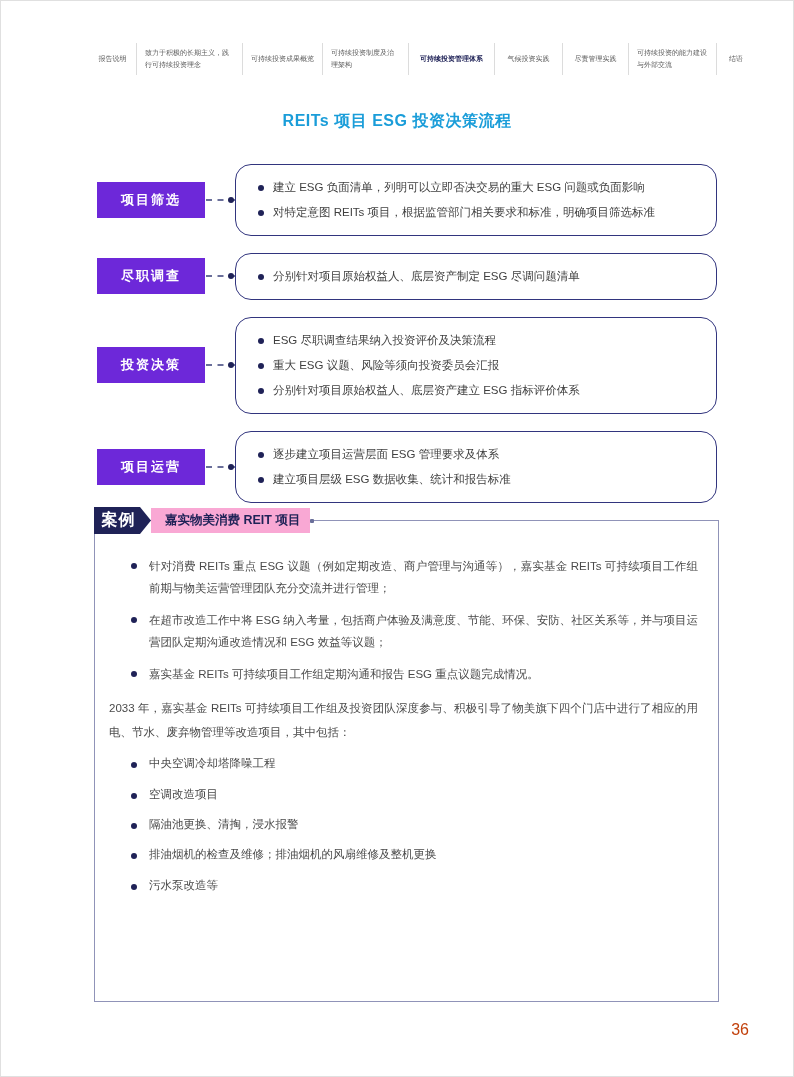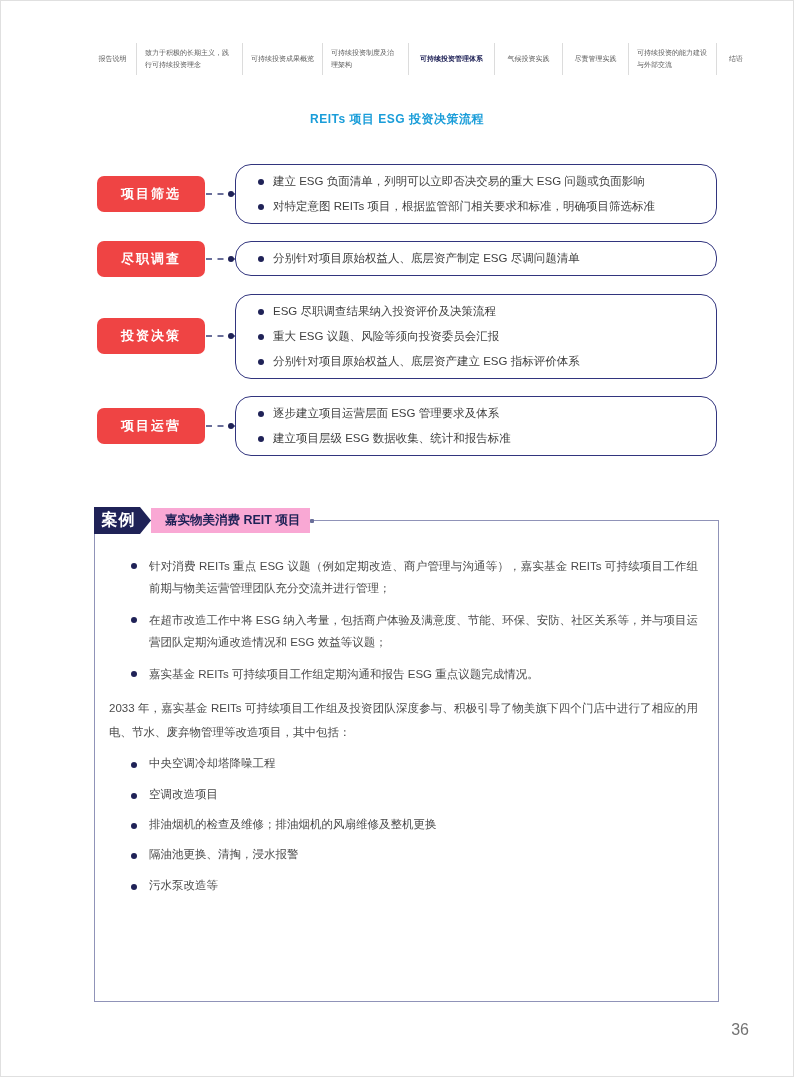--- a/index.html
+++ b/index.html
@@ -34,55 +34,55 @@
   .nav-item:nth-child(5) { width: 86px; }
   .nav-item:nth-child(6) { width: 68px; }
   .nav-item:nth-child(7) { width: 66px; }
   .nav-item:nth-child(8) { width: 88px; }
   .nav-item:nth-child(9) { width: 38px; }
 
   
   .section-title {
     position: absolute; top: 110px; left: 0; right: 0;
     text-align: center;
-    color: #1a9dd9; font-size: 12px; font-weight: bold;
+    color: #1a9dd9; font-size: 16px; font-weight: bold;
     letter-spacing: 0.5px;
   }
 
   
   .flow {
     position: absolute; top: 163px; left: 96px; right: 76px;
     display: flex; flex-direction: column;
   }
   .flow-row {
     display: flex; align-items: center;
     margin-bottom: 17px;
   }
   .flow-label {
     flex: 0 0 108px; height: 36px;
-    background: #ef4444; border-radius: 7px;
+    background: #6d28d9; border-radius: 0;
     color: #ffffff; font-size: 13px; font-weight: bold;
     letter-spacing: 2px;
     display: flex; align-items: center; justify-content: center;
   }
   .flow-connector {
     flex: 0 0 29px; height: 0;
     border-top: 2px dashed #6a6f9a;
     position: relative; margin: 0 0 0 1px;
   }
   .flow-connector::after {
     content: ""; position: absolute; right: 1px; top: -4px;
     width: 6px; height: 6px; border-radius: 50%;
     background: #1f2257;
   }
   .flow-box {
     flex: 1 1 auto;
     border: 1.5px solid #32357e; border-radius: 16px;
     background: #ffffff;
-    padding: 1px 20px;
+    padding: 7px 20px;
   }
   .flow-box ul { list-style: none; }
   .flow-box li {
     font-size: 11.5px; color: #3f3f3f; line-height: 1.65;
     padding-left: 17px; position: relative;
     margin: 6px 0;
   }
   .flow-box li::before {
     content: ""; position: absolute; left: 2px; top: 7px;
     width: 6px; height: 6px; border-radius: 50%;
@@ -131,21 +131,21 @@
   .case-list.tight li { margin-bottom: 12px; line-height: 1.6; }
   .case-list li::before {
     content: ""; position: absolute; left: 22px; top: 8px;
     width: 6px; height: 6px; border-radius: 50%;
     background: #1f2257;
   }
 
   
   .page-number {
     position: absolute; right: 44px; top: 1020px;
-    color: #737373; font-size: 16px;
+    color: #c2410c; font-size: 16px;
   }
 </style>
 </head>
 <body>
 
 <nav class="topnav">
   <div class="nav-item">报告说明</div>
   <div class="nav-item">致力于积极的长期主义，践行可持续投资理念</div>
   <div class="nav-item">可持续投资成果概览</div>
   <div class="nav-item">可持续投资制度及治理架构</div>
@@ -219,20 +219,20 @@
       <li>针对消费 REITs 重点 ESG 议题（例如定期改造、商户管理与沟通等），嘉实基金 REITs 可持续项目工作组前期与物美运营管理团队充分交流并进行管理；</li>
       <li>在超市改造工作中将 ESG 纳入考量，包括商户体验及满意度、节能、环保、安防、社区关系等，并与项目运营团队定期沟通改造情况和 ESG 效益等议题；</li>
       <li>嘉实基金 REITs 可持续项目工作组定期沟通和报告 ESG 重点议题完成情况。</li>
     </ul>
 
     <p class="case-para">2033 年，嘉实基金 REITs 可持续项目工作组及投资团队深度参与、积极引导了物美旗下四个门店中进行了相应的用电、节水、废弃物管理等改造项目，其中包括：</p>
 
     <ul class="case-list tight">
       <li>中央空调冷却塔降噪工程</li>
       <li>空调改造项目</li>
+      <li>隔油池更换、清掏，浸水报警</li>
       <li>排油烟机的检查及维修；排油烟机的风扇维修及整机更换</li>
-      <li>隔油池更换、清掏，浸水报警</li>
       <li>污水泵改造等</li>
     </ul>
   </div>
 </section>
 
 <div class="page-number">36</div>
 
 </body></html>

